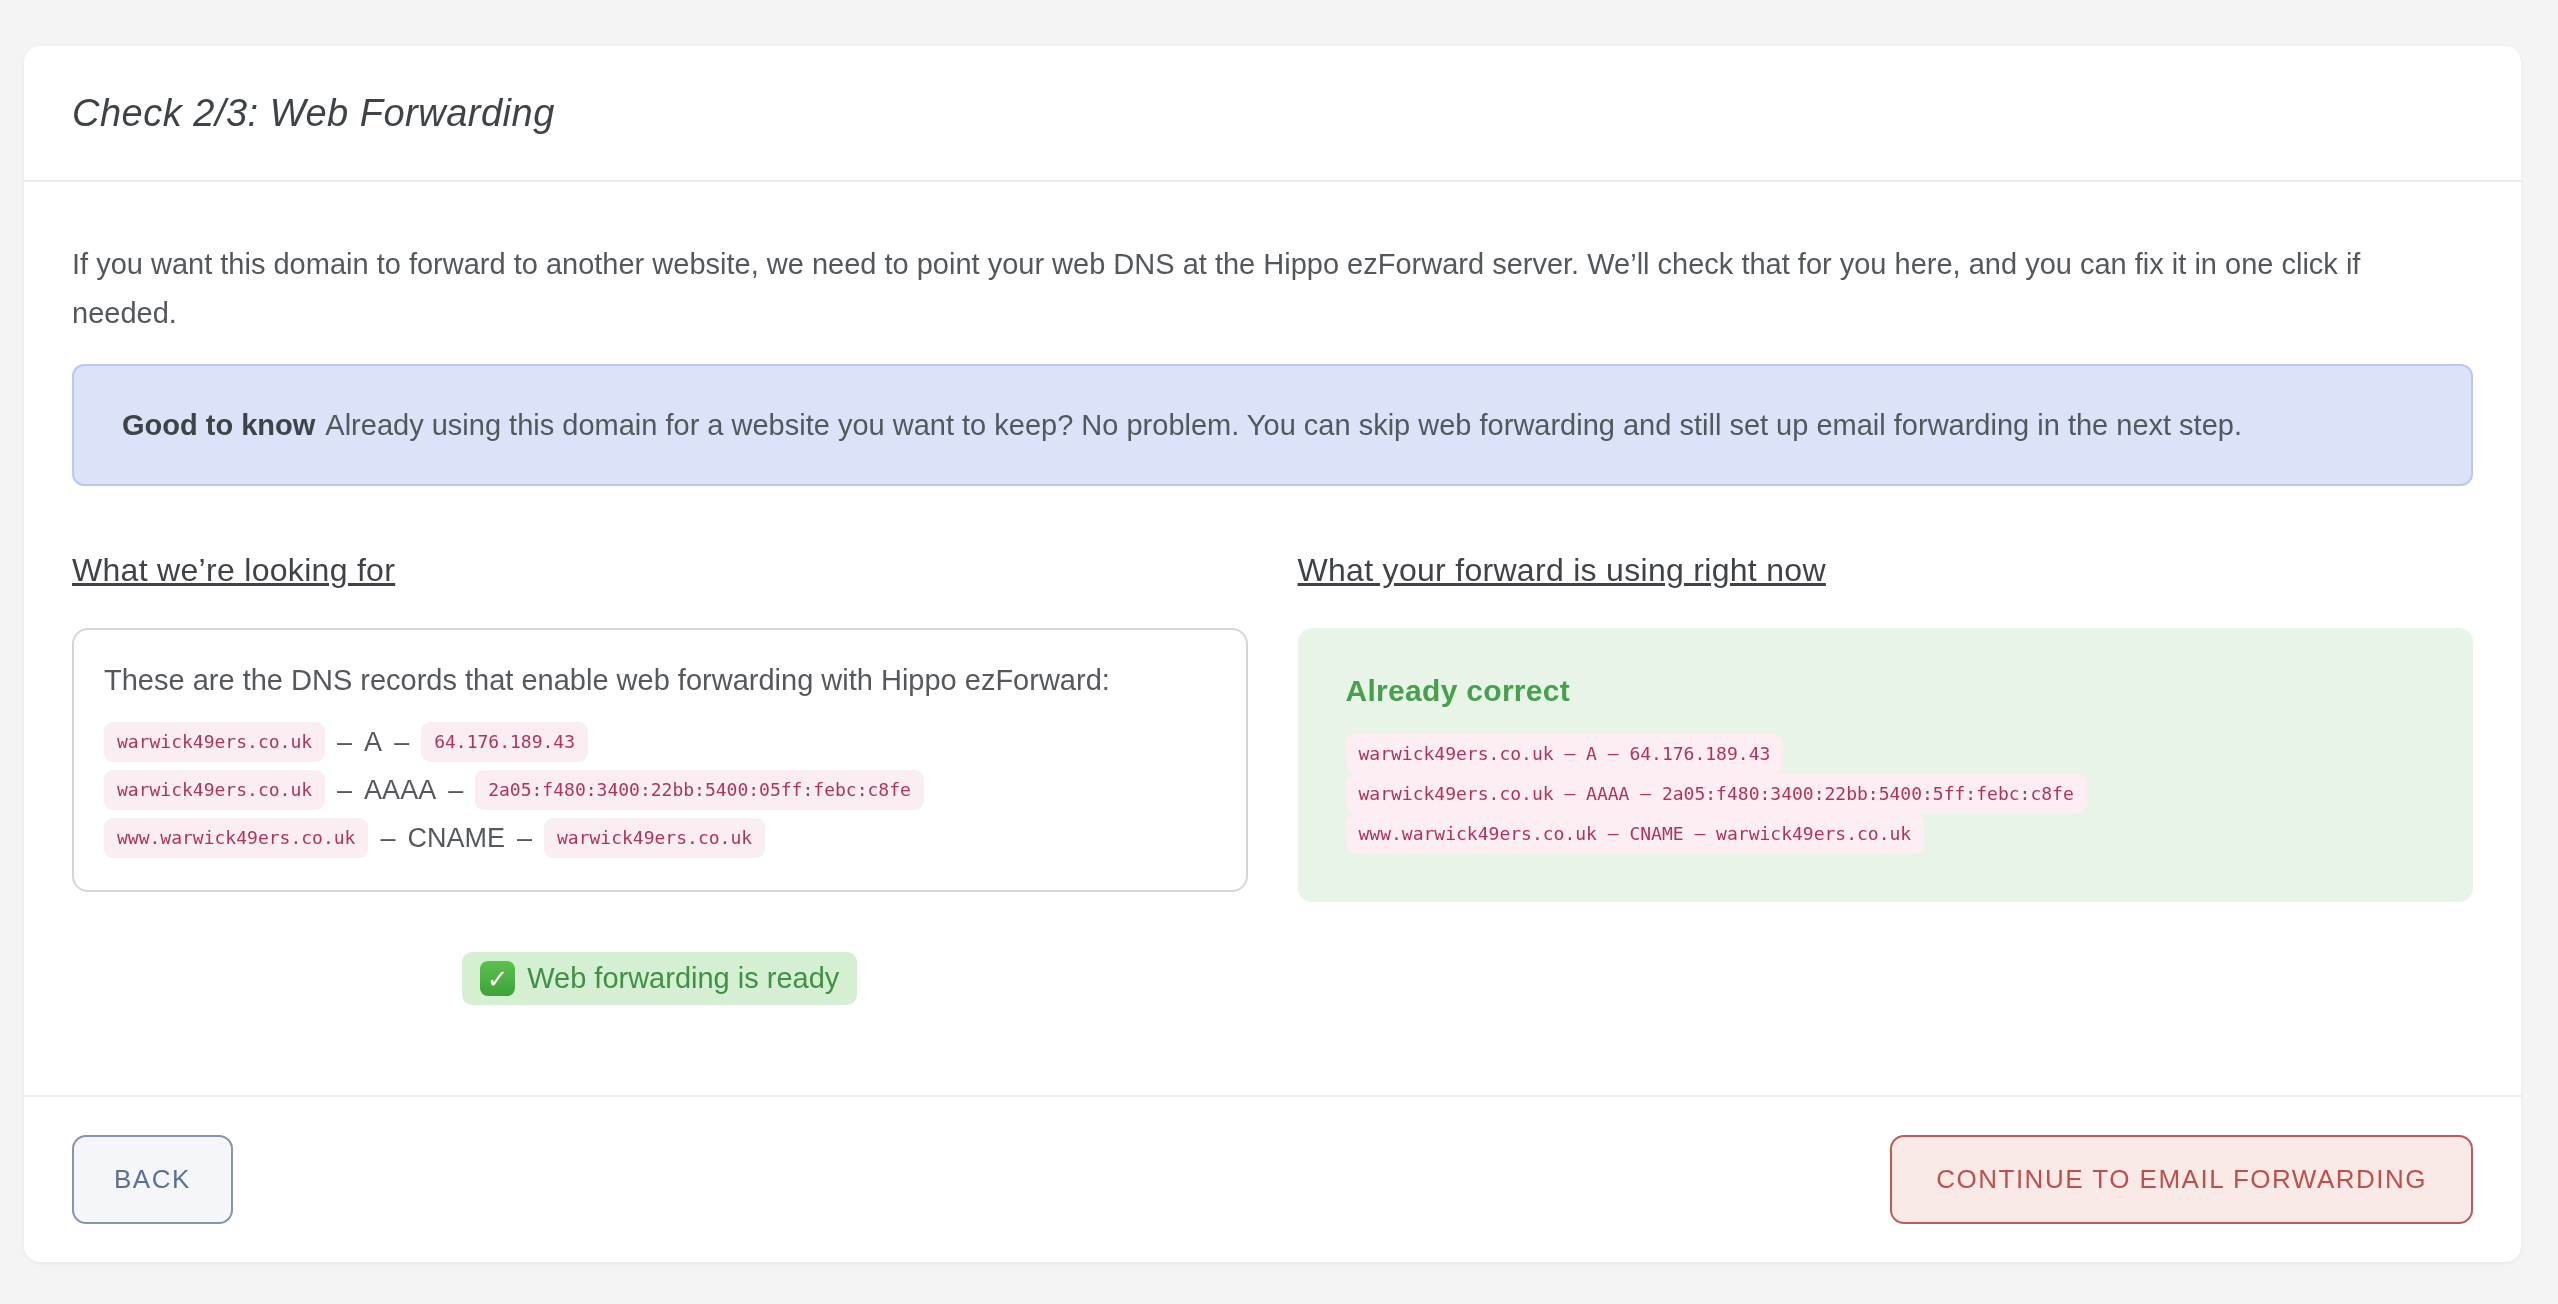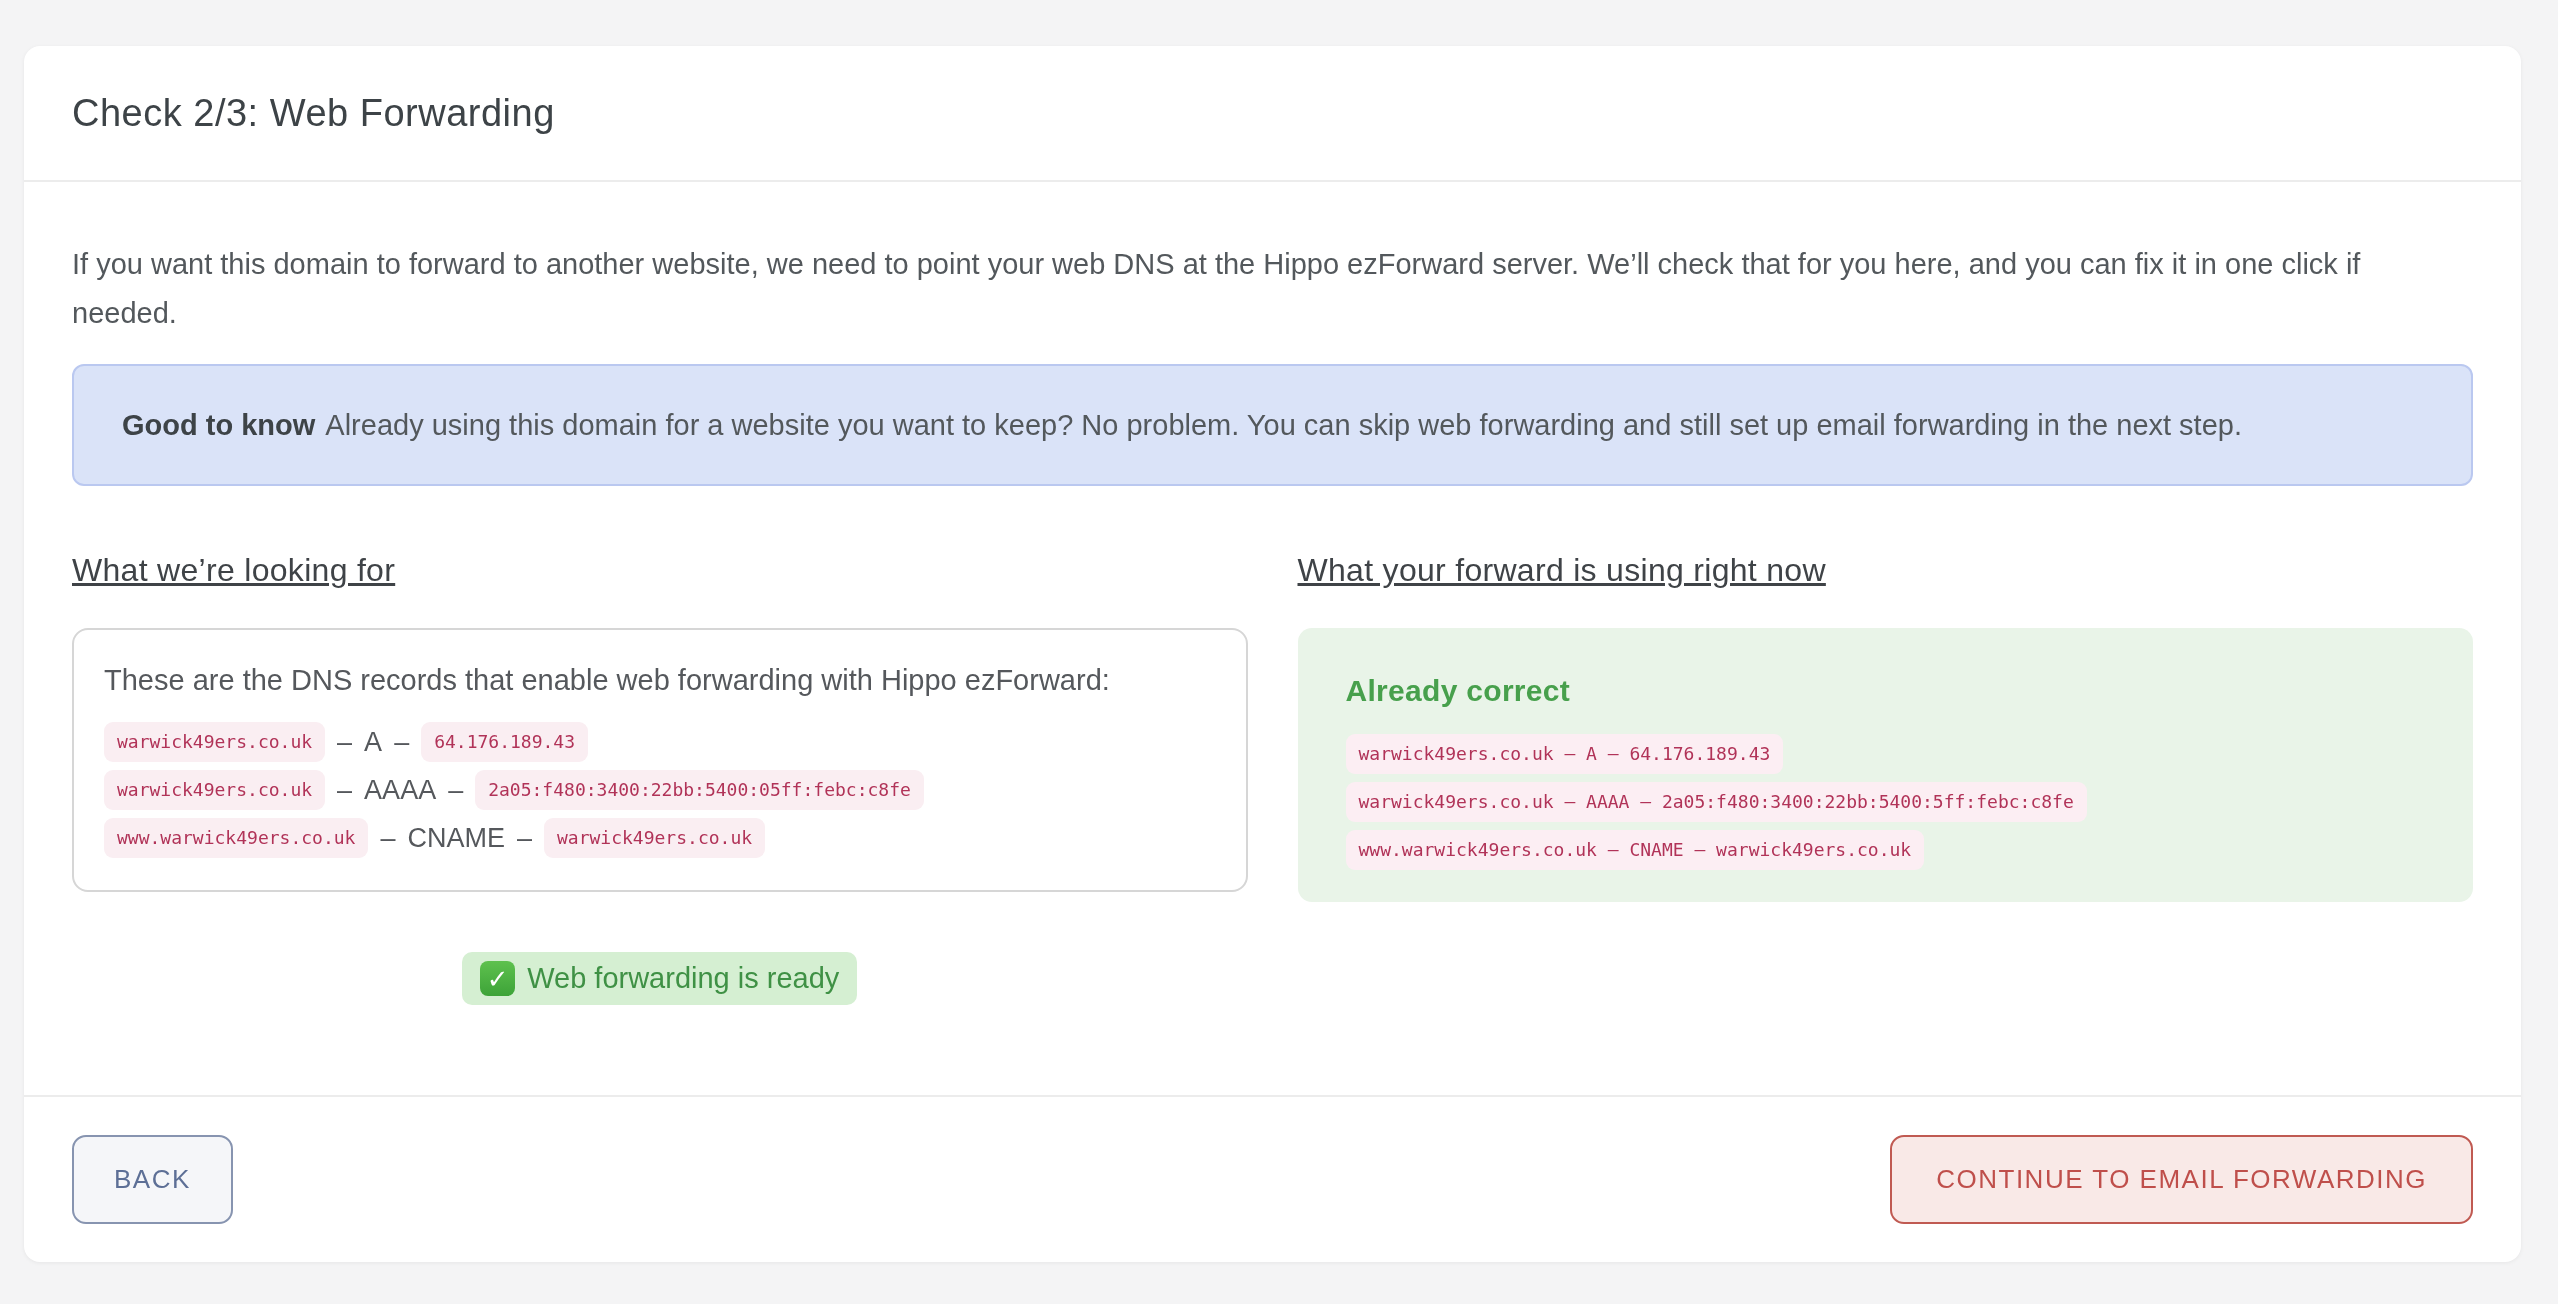--- a/index.html
+++ b/index.html
@@ -18,21 +18,21 @@
     overflow: hidden;
     display: flex; flex-direction: column;
   }
   .card-header {
     height: 136px; flex: 0 0 136px;
     display: flex; align-items: center;
     padding: 0 48px;
     border-bottom: 2px solid #ececec;
   }
   .card-header h1 {
-    font-size: 38px; font-weight: 400; color: #3d4347; letter-spacing: 0.5px;
+    font-size: 38px; font-weight: 400; color: #3d4347; letter-spacing: 0.5px; font-style: italic;
   }
   .card-body {
     flex: 1 1 auto;
     padding: 58px 48px 42px 48px;
   }
   .intro {
     font-size: 29px; line-height: 49px; color: #53585c;
     max-width: 2320px;
   }
   .callout {
@@ -97,21 +97,21 @@
     background: #e9f4e8;
     border-radius: 14px;
     padding: 46px 48px 30px 48px;
     min-height: 274px;
   }
   .result-box h3 {
     font-size: 30px; line-height: 34px; font-weight: 600;
     color: #47a04c; letter-spacing: 0.3px;
     margin-bottom: 26px;
   }
-  .result-row { margin-top: 8px; height: 40px; display: flex; align-items: center; }
+  .result-row { margin-top: 0; height: 40px; display: flex; align-items: center; }
   .chip-full { background: #fceef3; }
   .card-footer {
     flex: 0 0 167px; height: 167px;
     border-top: 2px solid #ececec;
     display: flex; align-items: center; justify-content: space-between;
     padding: 0 48px;
   }
   .btn {
     font-family: "Liberation Sans", sans-serif;
     font-size: 26px; letter-spacing: 1.5px;

